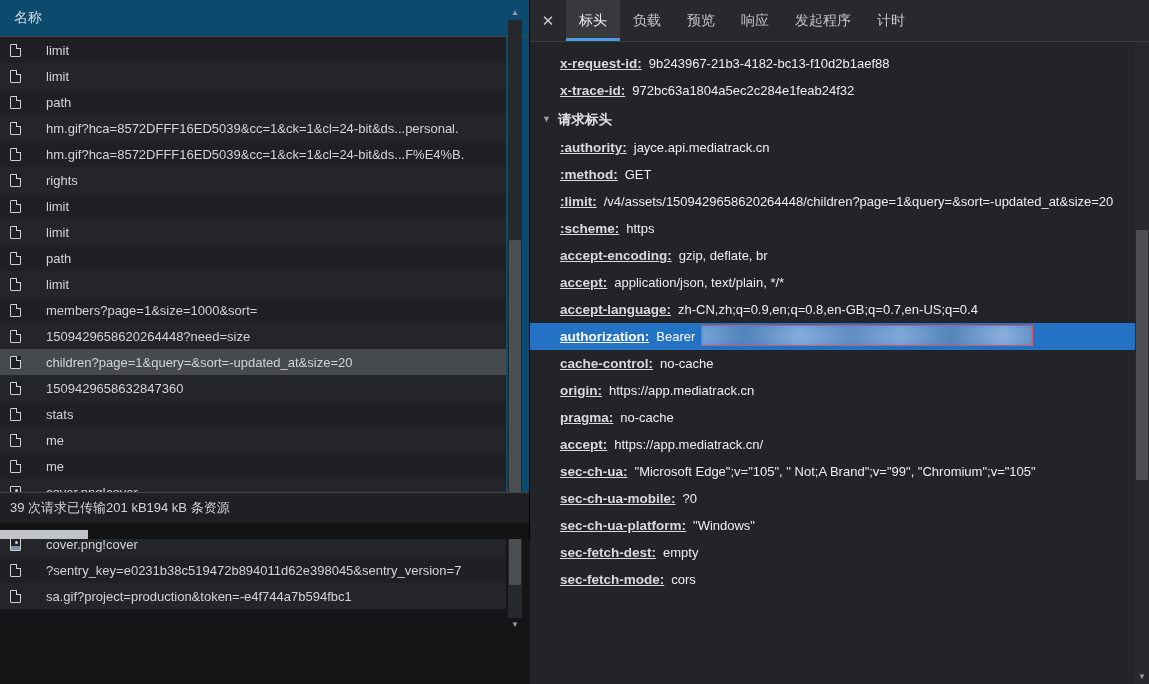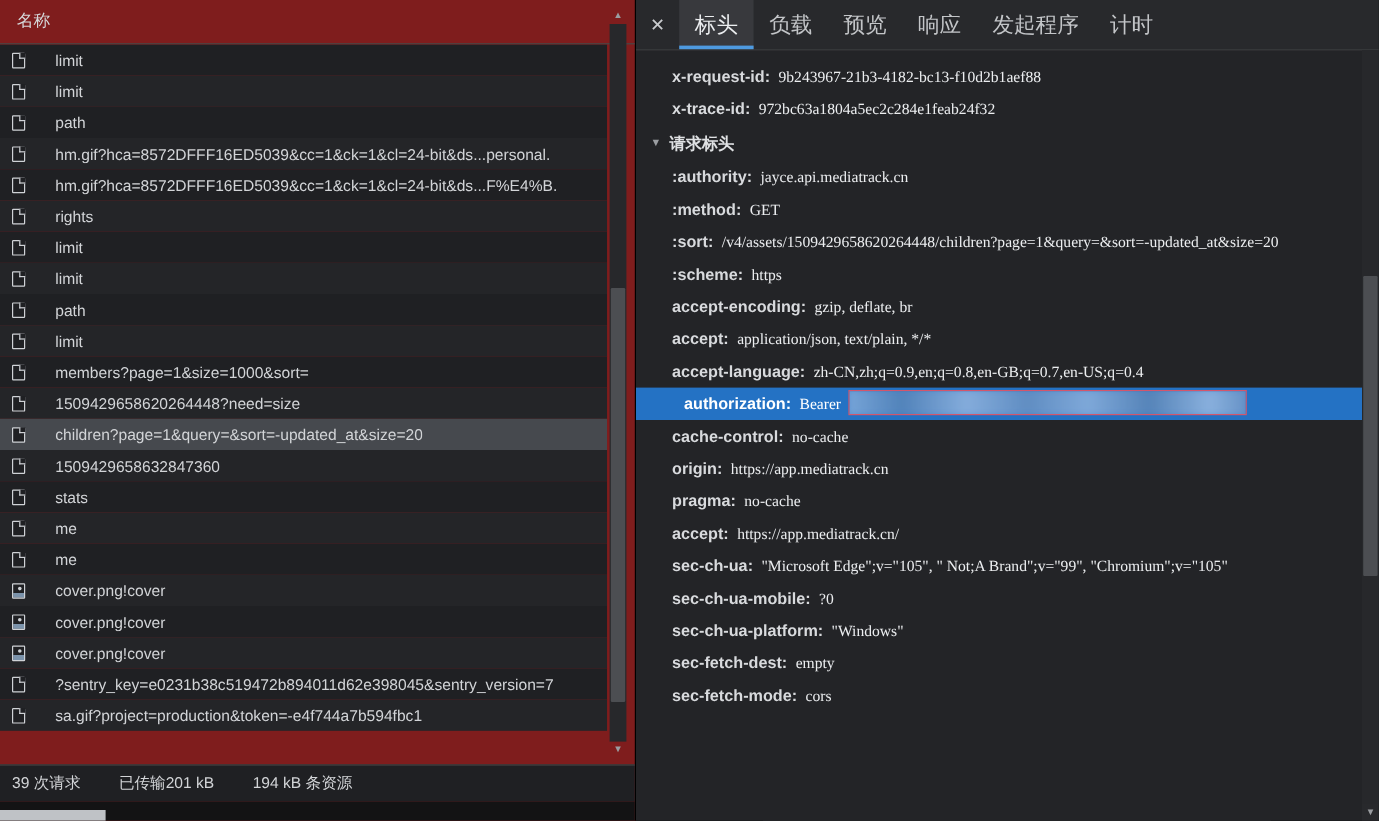--- a/index.html
+++ b/index.html
@@ -5,63 +5,63 @@
   * { box-sizing: border-box; }
   html,body { margin:0; padding:0; }
   body {
     width:1149px; height:684px; overflow:hidden; position:relative;
     background:#151517; font-family:"Liberation Sans", sans-serif;
     color:#d6d8da; -webkit-font-smoothing:antialiased;
   }
   .app { display:flex; width:1149px; height:684px; }
 
   
-  .left-panel { position:relative; width:530px; height:684px; background:#7f1d1d; border-right:1px solid #000; flex:none; }
+  .left-panel { position:relative; width:530px; height:539px; background:#0c4a6e; border-right:1px solid #000; flex:none; }
   .left-header { height:37px; border-bottom:1px solid #474747; display:flex; align-items:center; padding-left:14px; font-size:14px; color:#d6d8da; }
   .request-list { position:absolute; top:37px; left:0; right:23px; height:592px; overflow:hidden; }
   .req-row { height:26px; display:flex; align-items:center; padding-left:10px; font-size:13px; white-space:nowrap; overflow:hidden; color:#d2d4d7; background:#1f2023; }
   .req-row:nth-child(even) { background:#242528; }
   .req-row.selected, .req-row.selected:nth-child(even) { background:#46494e; }
   .req-label { overflow:hidden; white-space:nowrap;padding-left:17px; }
 
   .ic { width:11px; height:13px; margin-right:8px; flex:none; position:relative; border:1px solid #cfd2d6; border-radius:1px; background:#1f2023; }
   .ic.doc::after { content:''; position:absolute; top:-1px; right:-1px; width:4px; height:4px; background:#1f2023; border-left:1px solid #cfd2d6; border-bottom:1px solid #cfd2d6; }
   .ic.img { background:linear-gradient(to top, #7b93ab 38%, #1f2023 38%); }
   .ic.img::before { content:''; position:absolute; top:2px; right:2px; width:3px; height:3px; border-radius:50%; background:#cfd2d6; }
 
-  .status-bar { position:absolute; left:0; bottom:16px; width:529px; height:31px; border-top:1px solid #454545; display:flex; align-items:center; gap:32px; padding-left:10px; font-size:13px; color:#d2d4d7; background:#1f2023; }
+  .status-bar { position:absolute; left:0; bottom:16px; width:529px; height:31px; border-top:1px solid #454545; display:flex; align-items:center; gap:0; padding-left:10px; font-size:13px; color:#d2d4d7; background:#1f2023; }
   .bottom-left-strip { position:absolute; left:0; bottom:0; width:529px; height:16px; background:#131314; }
   .taskbar-fragment { position:absolute; left:0; bottom:0; width:88px; height:9px; background:#bfc2c6; }
 
   
   .v-scroll { position:absolute; width:14px; display:flex; flex-direction:column; }
   .v-scroll .scroll-arrow { height:14px; flex:none; text-align:center; font-size:8px; line-height:14px; color:#9a9da1; user-select:none; }
   .v-scroll .scroll-track { position:relative; flex:1; background:#27282b; }
   .v-scroll .scroll-thumb { position:absolute; left:1px; right:1px; background:#4c4e52; border-radius:1px; }
   .v-scroll.left { top:6px; right:7px; height:626px; }
   .v-scroll.left .scroll-thumb { top:220px; height:345px; }
   .v-scroll.right { top:42px; right:0; bottom:0; background:#28292c; }
   .v-scroll.right .scroll-thumb { top:188px; height:250px; }
 
   
   .right-panel { position:relative; flex:1; height:684px; background:#232427; }
   .tab-bar { height:42px; background:#28292c; display:flex; align-items:stretch; border-bottom:1px solid #3a3b3e; }
   .close-btn { width:36px; display:flex; align-items:center; justify-content:center; font-size:15px; color:#c9cbce; cursor:default; }
-  .tab { display:flex; align-items:center; padding:0 13px; font-size:18px; color:#c3c5c8; position:relative; cursor:default; }
+  .tab { display:flex; align-items:center; padding:0 13px; font-size:14px; color:#c3c5c8; position:relative; cursor:default; }
   .tab.selected { background:#38393d; color:#eceef0; }
   .tab.selected::after { content:''; position:absolute; left:0; right:0; bottom:0; height:3px; background:var(--accent,#4e9ae0); }
 
   .headers-view { position:absolute; top:42px; left:0; right:14px; bottom:0; overflow:hidden; padding:8px 12px 0 30px; font-size:13.5px; line-height:27px; }
   .hdr-row { color:#e6e8ea; word-break:break-all; }
-  .hdr-name { font-weight:bold; color:#d8dadd; margin-right:7px; }
-  .hdr-value { font-family:Liberation Serif, serif; font-size:13px; color:#eceef0; }
+  .hdr-name { font-weight:bold; color:#d8dadd; margin-right:7px;text-decoration:underline; }
+  .hdr-value { font-family:Liberation Sans, sans-serif; font-size:13px; color:#eceef0; }
   .section-hdr { height:30px; display:flex; align-items:center; font-weight:bold; font-size:13.5px; color:#dfe1e3; margin-left:-18px; }
   .section-hdr .tri { font-size:9px; color:#9b9ea2; margin-right:7px; }
 
-  .hdr-row.auth { background:var(--selrow,#2472c4); margin-left:-30px; padding-left:40px; margin-right:-12px; padding-right:12px; }
+  .hdr-row.auth { background:var(--selrow,#2472c4); margin-left:-30px; padding-left:30px; margin-right:-12px; padding-right:12px; }
   .hdr-row.auth .hdr-name, .hdr-row.auth .hdr-value { color:#ffffff; }
   .redacted { display:inline-block; vertical-align:middle; width:332px; height:21px; border:1px solid var(--redbox,#d4566b); margin-left:6px; position:relative; top:-2px; overflow:hidden; }
   .redacted .blur { position:absolute; top:-4px; left:-4px; right:-4px; bottom:-4px; filter:blur(4px); opacity:.8;
     background:linear-gradient(90deg,#8fb4e0 0%,#5d87b8 14%,#9dbbe2 30%,#6f94c2 45%,#96b6df 60%,#6288b6 75%,#a3c0e4 90%,#7396c4 100%); }
 </style>
 </head>
 <body>
 
 <div class="app">
 
@@ -193,21 +193,21 @@
 
     <div class="headers-view">
         <div class="hdr-row"><span class="hdr-name">x-request-id:</span><span class="hdr-value">9b243967-21b3-4182-bc13-f10d2b1aef88</span></div>
         <div class="hdr-row"><span class="hdr-name">x-trace-id:</span><span class="hdr-value">972bc63a1804a5ec2c284e1feab24f32</span></div>
         <div class="section-hdr">
           <span class="tri">▼</span>
           <span>请求标头</span>
         </div>
         <div class="hdr-row"><span class="hdr-name">:authority:</span><span class="hdr-value">jayce.api.mediatrack.cn</span></div>
         <div class="hdr-row"><span class="hdr-name">:method:</span><span class="hdr-value">GET</span></div>
-        <div class="hdr-row"><span class="hdr-name">:sort:</span><span class="hdr-value">/v4/assets/1509429658620264448/children?page=1&amp;query=&amp;sort=-updated_at&amp;size=20</span></div>
+        <div class="hdr-row"><span class="hdr-name">:limit:</span><span class="hdr-value">/v4/assets/1509429658620264448/children?page=1&amp;query=&amp;sort=-updated_at&amp;size=20</span></div>
         <div class="hdr-row"><span class="hdr-name">:scheme:</span><span class="hdr-value">https</span></div>
         <div class="hdr-row"><span class="hdr-name">accept-encoding:</span><span class="hdr-value">gzip, deflate, br</span></div>
         <div class="hdr-row"><span class="hdr-name">accept:</span><span class="hdr-value">application/json, text/plain, */*</span></div>
         <div class="hdr-row"><span class="hdr-name">accept-language:</span><span class="hdr-value">zh-CN,zh;q=0.9,en;q=0.8,en-GB;q=0.7,en-US;q=0.4</span></div>
         <div class="hdr-row auth"><span class="hdr-name">authorization:</span><span class="hdr-value">Bearer</span><span class="redacted"><span class="blur"></span></span></div>
         <div class="hdr-row"><span class="hdr-name">cache-control:</span><span class="hdr-value">no-cache</span></div>
         <div class="hdr-row"><span class="hdr-name">origin:</span><span class="hdr-value">https://app.mediatrack.cn</span></div>
         <div class="hdr-row"><span class="hdr-name">pragma:</span><span class="hdr-value">no-cache</span></div>
         <div class="hdr-row"><span class="hdr-name">accept:</span><span class="hdr-value">https://app.mediatrack.cn/</span></div>
         <div class="hdr-row"><span class="hdr-name">sec-ch-ua:</span><span class="hdr-value">"Microsoft Edge";v="105", " Not;A Brand";v="99", "Chromium";v="105"</span></div>

